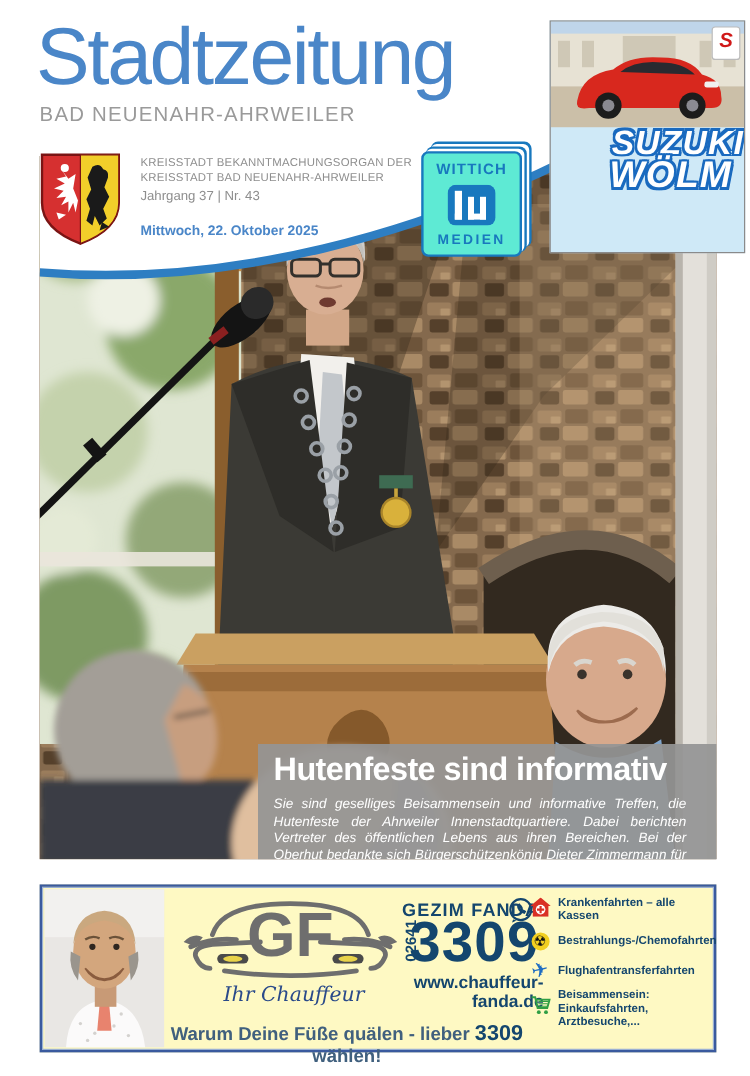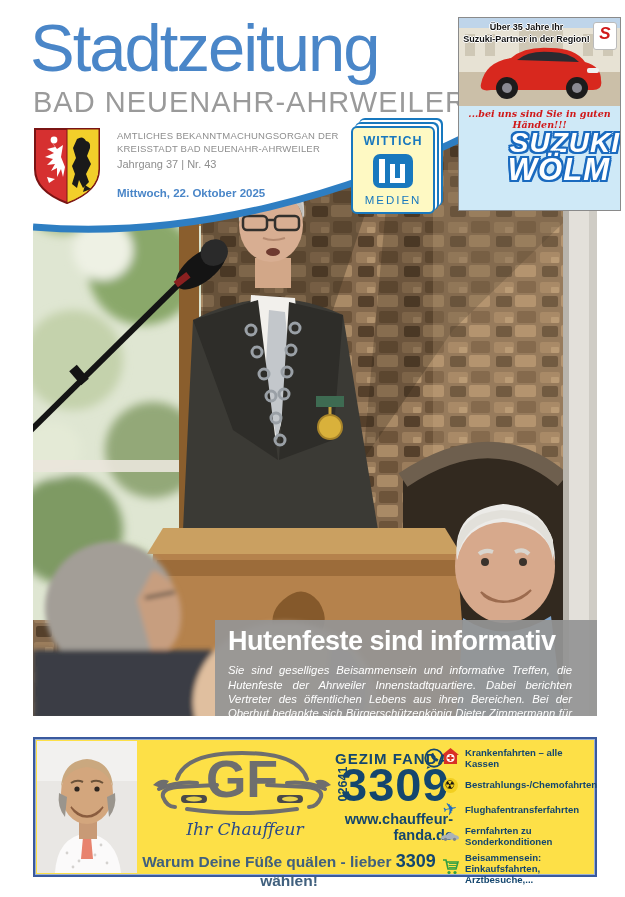--- a/index.html
+++ b/index.html
@@ -1,54 +1,54 @@
 <!DOCTYPE html>
 <html lang="de"><head>
 <meta charset="utf-8">
 <style>
   html,body{margin:0;padding:0;background:#ffffff;}
   body{font-family:"Liberation Sans","DejaVu Sans",sans-serif;}
   #page{position:relative;width:625px;height:897px;background:#ffffff;overflow:hidden;}
 
   
   .title{position:absolute;left:30px;top:14px;font-size:67px;line-height:1;color:#4a86c8;letter-spacing:-2px;font-weight:500;text-align:right;}
-  .subtitle{position:absolute;left:33px;top:86px;font-size:29px;color:#9a9a9a;letter-spacing:1px;font-weight:400;}
+  .subtitle{position:absolute;left:33px;top:86px;font-size:17px;color:#9a9a9a;letter-spacing:1px;font-weight:400;}
   .crest{position:absolute;left:33px;top:127px;width:68px;height:78px;}
   .organ{position:absolute;left:117px;top:130px;font-size:9.5px;line-height:1.35;color:#8e8e8e;letter-spacing:.2px;}
   .issue{position:absolute;left:117px;top:158px;font-size:11px;color:#8e8e8e;}
   .date{position:absolute;left:117px;top:187px;font-size:11.5px;color:#4a86c8;font-weight:bold;}
 
   
   .photo{position:absolute;left:33px;top:130px;width:564px;height:586px;overflow:hidden;background:#84694d;}
   .swoosh{position:absolute;left:33px;top:130px;width:564px;height:140px;pointer-events:none;}
 
   
   .caption{position:absolute;left:215px;top:620px;width:382px;height:96px;background:rgba(148,148,148,.93);color:#fff;box-sizing:border-box;padding:6px 25px 0 13px;}
   .caption h1{margin:0;font-size:27px;line-height:1.15;font-weight:bold;letter-spacing:-.5px;}
   .caption p{margin:6px 0 0 0;font-size:11.3px;line-height:1.28;font-style:italic;text-align:justify;}
   .credit{font-style:italic;margin-left:8px;}
 
   
-  .wittich{position:absolute;left:351px;top:126px;width:84px;height:88px;background:#fef9c3;border:2px solid #1878be;border-radius:6px;box-shadow:3px -3px 0 -1px #fff,4px -4px 0 0 #1878be,7px -7px 0 -1px #fff,8px -8px 0 0 #1878be;display:flex;flex-direction:column;align-items:center;justify-content:space-between;padding:6px 0;box-sizing:border-box;}
+  .wittich{position:absolute;left:351px;top:126px;width:84px;height:88px;background:#5eead4;border:2px solid #1878be;border-radius:6px;box-shadow:3px -3px 0 -1px #fff,4px -4px 0 0 #1878be,7px -7px 0 -1px #fff,8px -8px 0 0 #1878be;display:flex;flex-direction:column;align-items:center;justify-content:space-between;padding:6px 0;box-sizing:border-box;}
   .wittich .wtop{color:#1878be;font-weight:bold;font-size:12.5px;letter-spacing:1px;}
-  .wittich .wbot{color:#1878be;font-weight:normal;font-size:11.5px;letter-spacing:2px;}
+  .wittich .wbot{color:#1878be;font-weight:bold;font-size:11.5px;letter-spacing:2px;}
 
   
   .suzuki{position:absolute;left:458px;top:17px;width:163px;height:194px;background:#cfe9f7;border:1px solid #8a8a8a;box-sizing:border-box;overflow:hidden;}
   .suz-photo{position:relative;width:100%;height:88px;background:linear-gradient(#bfd5ea 0 28px,#e9e4d8 28px 62px,#cfc3ae 62px 100%);}
   .suz-tag{position:absolute;left:0;right:26px;top:4px;text-align:center;font-size:9px;font-weight:bold;color:#111;line-height:1.3;text-shadow:-1px 0 #fff,1px 0 #fff,0 -1px #fff,0 1px #fff;}
   .suz-s{position:absolute;right:3px;top:4px;width:22px;height:26px;background:#fff;border-radius:3px;border:1px solid #bbb;color:#d01818;font-weight:bold;font-size:17px;font-style:italic;text-align:center;line-height:22px;}
   .suz-script{text-align:center;color:#d01818;font-size:9.5px;font-style:italic;font-weight:bold;font-family:"DejaVu Serif","Liberation Serif",serif;margin-top:2px;}
   .suz-brand{text-align:center;font-style:italic;font-weight:bold;color:#ffffff;line-height:.95;text-shadow:-2px 0 #1a6abf,2px 0 #1a6abf,0 -2px #1a6abf,0 2px #1a6abf,-2px -2px #1a6abf,2px 2px #1a6abf,-2px 2px #1a6abf,2px -2px #1a6abf;letter-spacing:1px;}
   .suz-brand .l1{font-size:28px;display:block;text-align:right;padding-left:8px;}
   .suz-brand .l2{font-size:31px;display:block;text-align:right;padding-right:10px;margin-top:-2px;}
   .suz-addr{text-align:center;color:#111;font-size:10px;font-weight:bold;line-height:1.4;margin-top:3px;}
 
   
-  .chad{position:absolute;left:33px;top:737px;width:564px;height:140px;background:#fde047;border:2px solid #3a5a9e;box-shadow:inset 0 0 0 1px #9ab0d4;box-sizing:border-box;padding-left:20px;}
+  .chad{position:absolute;left:33px;top:737px;width:564px;height:140px;background:#fef9c3;border:2px solid #3a5a9e;box-shadow:inset 0 0 0 1px #9ab0d4;box-sizing:border-box;padding-left:20px;}
   .chad .portrait{position:absolute;left:2px;top:2px;width:100px;height:132px;}
   .gf-logo{position:absolute;left:112px;top:6px;width:190px;height:76px;}
   .gf-script{position:absolute;left:120px;top:80px;width:180px;text-align:center;color:#2a4a8a;font-size:17px;font-style:italic;font-family:"DejaVu Serif","Liberation Serif",serif;}
   .slogan{position:absolute;left:104px;top:112px;width:300px;text-align:center;font-size:15.5px;font-weight:bold;color:#40607e;}
   .slogan .num{color:#14466e;font-size:18px;}
   .gezim{position:absolute;left:300px;top:11px;font-size:15px;font-weight:bold;color:#14466e;letter-spacing:1px;}
   .wa-icon{position:absolute;left:388px;top:8px;width:22px;height:22px;}
   .code{position:absolute;left:286px;top:38px;font-size:12.5px;font-weight:bold;color:#14466e;transform:rotate(-90deg);transform-origin:center;width:44px;text-align:center;}
   .bignum{position:absolute;left:306px;top:18px;font-size:47px;font-weight:bold;color:#14466e;letter-spacing:1px;}
   .churl{position:absolute;left:268px;top:72px;width:150px;text-align:right;font-size:14.5px;font-weight:bold;color:#14466e;}
@@ -203,21 +203,21 @@
       <path d="M14,50 l8,2 -6,4 Z"></path>
     </g>
 
     <g fill="#1a1a1a">
       <path d="M44,12 q6,-4 9,2 q5,1 4,7 l-3,8 4,8 -5,10 3,8 -6,6 -4,-8 -2,8 -5,-4 3,-10 -3,-8 4,-8 -3,-10 Z"></path>
       <path d="M52,58 l6,4 -8,3 Z"></path>
     </g>
   </svg>
 
   <div class="organ">
-    <div>AMTLICHES BEKANNTMACHUNGSORGAN DER</div>
+    <div>KREISSTADT BEKANNTMACHUNGSORGAN DER</div>
     <div>KREISSTADT BAD NEUENAHR-AHRWEILER</div>
   </div>
   <div class="issue">Jahrgang 37 | Nr. 43</div>
   <div class="date">Mittwoch, 22. Oktober 2025</div>
 
   <div class="wittich">
     <span class="wtop">WITTICH</span>
     <svg width="40" height="34" viewBox="0 0 40 34">
       <rect x="0" y="0" width="40" height="34" rx="7" fill="#1878be"></rect>
       <rect x="6" y="5" width="6" height="24" fill="#fff"></rect>
@@ -242,27 +242,22 @@
         </g>
         <rect x="0" y="54" width="161" height="34" fill="#cbbfa8"></rect>
         <path d="M22,66 Q26,44 52,40 Q66,28 92,30 Q116,30 126,44 Q142,48 142,62 Q144,72 134,72 L32,72 Q20,74 22,66 Z" fill="#d8281e"></path>
         <path d="M58,42 Q70,32 92,34 Q110,34 120,44 Z" fill="#2a2a30"></path>
         <circle cx="48" cy="70" r="11" fill="#1c1c1c"></circle>
           <circle cx="48" cy="70" r="5" fill="#8a8a92"></circle>
         <circle cx="118" cy="70" r="11" fill="#1c1c1c"></circle>
           <circle cx="118" cy="70" r="5" fill="#8a8a92"></circle>
         <rect x="128" y="50" width="12" height="5" rx="2" fill="#f0f0f0"></rect>
       </svg>
-      <div class="suz-tag">
-        <div>Über 35 Jahre Ihr</div>
-        <div>Suzuki-Partner in der Region!</div>
-      </div>
       <div class="suz-s">S</div>
     </div>
-    <div class="suz-script">...bei uns sind Sie in guten Händen!!!</div>
     <div class="suz-brand">
       <span class="l1">SUZUKI</span>
       <span class="l2">WÖLM</span>
     </div>
   </div>
 
   <div class="caption">
     <h1>Hutenfeste sind informativ</h1>
     <p><span>Sie sind geselliges Beisammensein und informative Treffen, die Hutenfeste der Ahrweiler Innenstadtquartiere. Dabei berichten Vertreter des öffentlichen Lebens aus ihren Bereichen. Bei der Oberhut bedankte sich Bürgerschützenkönig Dieter Zimmermann für die Unterstützung beim Historischen Trinkzug, was Hutenmeister Heiner Fuhs lächeln lässt.</span><span class="credit">Foto: Weber</span></p>
   </div>
@@ -336,30 +331,20 @@
       <div class="svc">
         <span class="ic"><span class="rad">☢</span></span>
         <span class="lbl">Bestrahlungs-/Chemofahrten</span>
       </div>
       <div class="svc">
         <span class="ic"><span class="plane">✈</span></span>
         <span class="lbl">Flughafentransferfahrten</span>
       </div>
       <div class="svc">
         <span class="ic">
-          <svg width="20" height="10" viewBox="0 0 20 10">
-              <path d="M1,7 Q1,4 6,4 L9,1.5 Q13,1 15,4 Q19,4.5 19,7 Q19,8.5 17,8.5 L3,8.5 Q1,8.5 1,7 Z" fill="#aab2b8"></path>
-              <circle cx="5.5" cy="8.3" r="1.6" fill="#7c848a"></circle>
-              <circle cx="14.5" cy="8.3" r="1.6" fill="#7c848a"></circle>
-            </svg>
-        </span>
-        <span class="lbl">Fernfahrten zu Sonderkonditionen</span>
-      </div>
-      <div class="svc">
-        <span class="ic">
           <svg width="17" height="16" viewBox="0 0 17 16">
               <path d="M1,1 L4,1 L6,10 L14,10 L16,3 L5,3" fill="none" stroke="#2f9e44" stroke-width="1.6"></path>
               <circle cx="7" cy="13.5" r="1.6" fill="#2f9e44"></circle>
               <circle cx="13" cy="13.5" r="1.6" fill="#2f9e44"></circle>
               <path d="M7,4.5 h8 M6.6,6.5 h7.8 M6.9,8.5 h7" stroke="#2f9e44" stroke-width="0.9"></path>
             </svg>
         </span>
         <span class="lbl">Beisammensein: Einkaufsfahrten, Arztbesuche,...</span>
       </div>
     </div>

